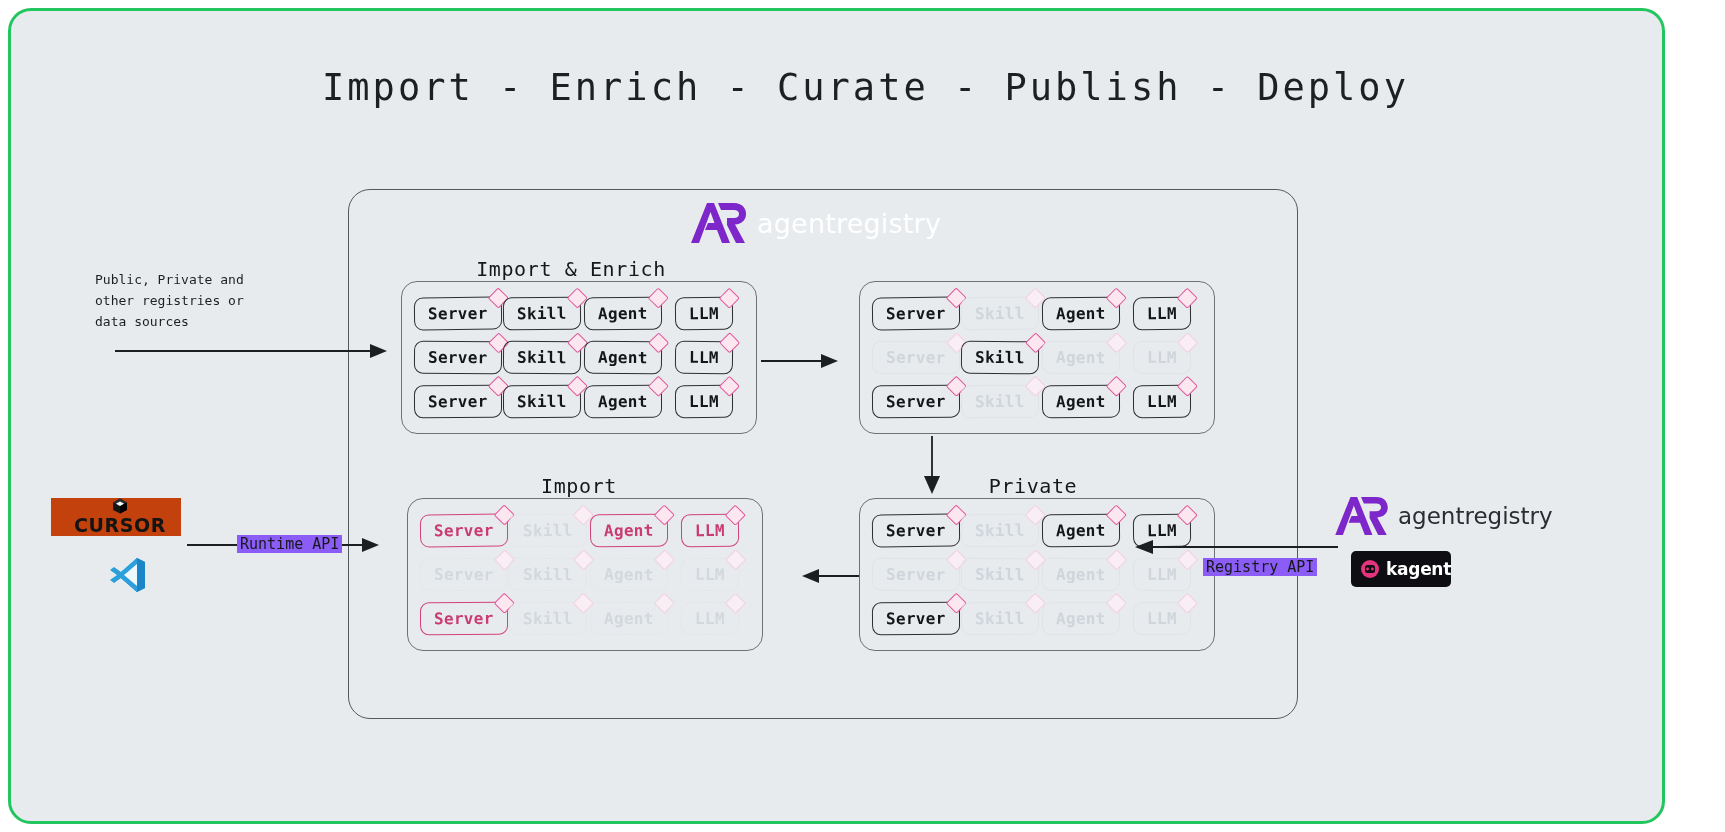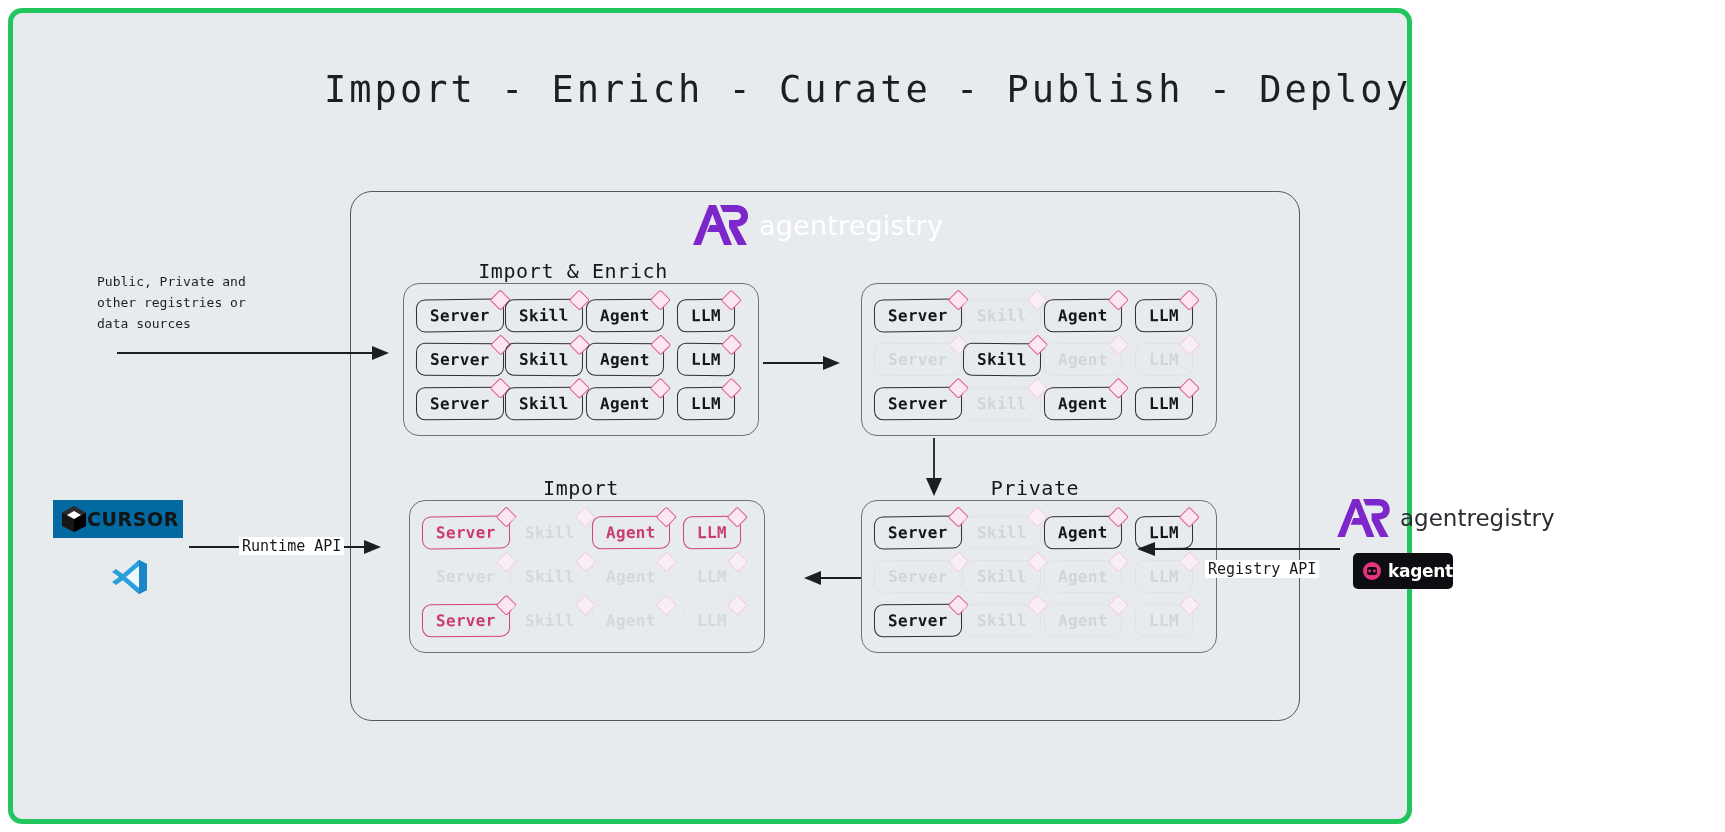--- a/index.html
+++ b/index.html
@@ -4,24 +4,24 @@
 <style>
   html,body{margin:0;padding:0;}
   body{
     width:1725px;height:832px;
     background:#ffffff;
     font-family:"DejaVu Sans Mono","Liberation Mono",monospace;
     overflow:hidden;
   }
   #canvas{
     position:absolute;left:8px;top:8px;
-    width:1404px;height:816px;
+    width:1657px;height:816px;
     background:#e8ebee;
-    border:5px solid #22c55e;
-    border-radius:14px;
+    border:3px solid #22c55e;
+    border-radius:23px;
     box-sizing:border-box;
   }
   .abs{position:absolute;}
 
   
   #title{
     left:0;top:55px;width:1709px;text-align:center;
     font-size:37px;letter-spacing:3px;color:#1d1f21;
     font-family:"DejaVu Sans Mono","Liberation Mono",monospace;
     white-space:pre;
@@ -104,29 +104,30 @@
   svg.arrow{position:absolute;overflow:visible;}
   .ln{stroke:#1c1f22;stroke-width:1.8;fill:none;}
   .hd{fill:#1c1f22;}
 
   
   .side-label{
     font-size:13px;color:#1d2023;line-height:21px;white-space:pre;
   }
   .edge-label{
     font-size:15px;color:#17191c;white-space:nowrap;
-    background:#ffffff;padding:0 3px;text-align:right;
+    background:#8b5cf6;padding:0 3px;text-align:right;
   }
 
   
   #cursor-logo{
     left:40px;top:487px;width:130px;height:38px;
-    background:#0369a1;
+    background:#c2410c;
     display:flex;align-items:center;padding-left:8px;
     box-sizing:border-box;
+    flex-direction:column;
   }
   #cursor-word{
     font-family:"DejaVu Sans","Liberation Sans",sans-serif;
     font-weight:bold;font-size:19px;color:#141414;letter-spacing:.6px;
   }
 
   
   #vscode-logo{left:98px;top:543px;}
 
   
@@ -135,20 +136,21 @@
   }
   #brand-right-text{
     font-family:"DejaVu Sans","Liberation Sans",sans-serif;
     font-size:23px;color:#2a2d31;
   }
   #kagent{
     left:1340px;top:540px;width:100px;height:36px;
     background:#0d0d12;border-radius:5px;
     display:flex;align-items:center;gap:6px;padding-left:9px;
     box-sizing:border-box;
+    justify-content:space-between;
   }
   #kagent-word{
     font-family:"DejaVu Sans","Liberation Sans",sans-serif;
     font-weight:bold;font-size:17px;color:#ffffff;letter-spacing:-.3px;
   }
 </style>
 </head>
 <body>
 
 <div id="canvas" class="abs">

